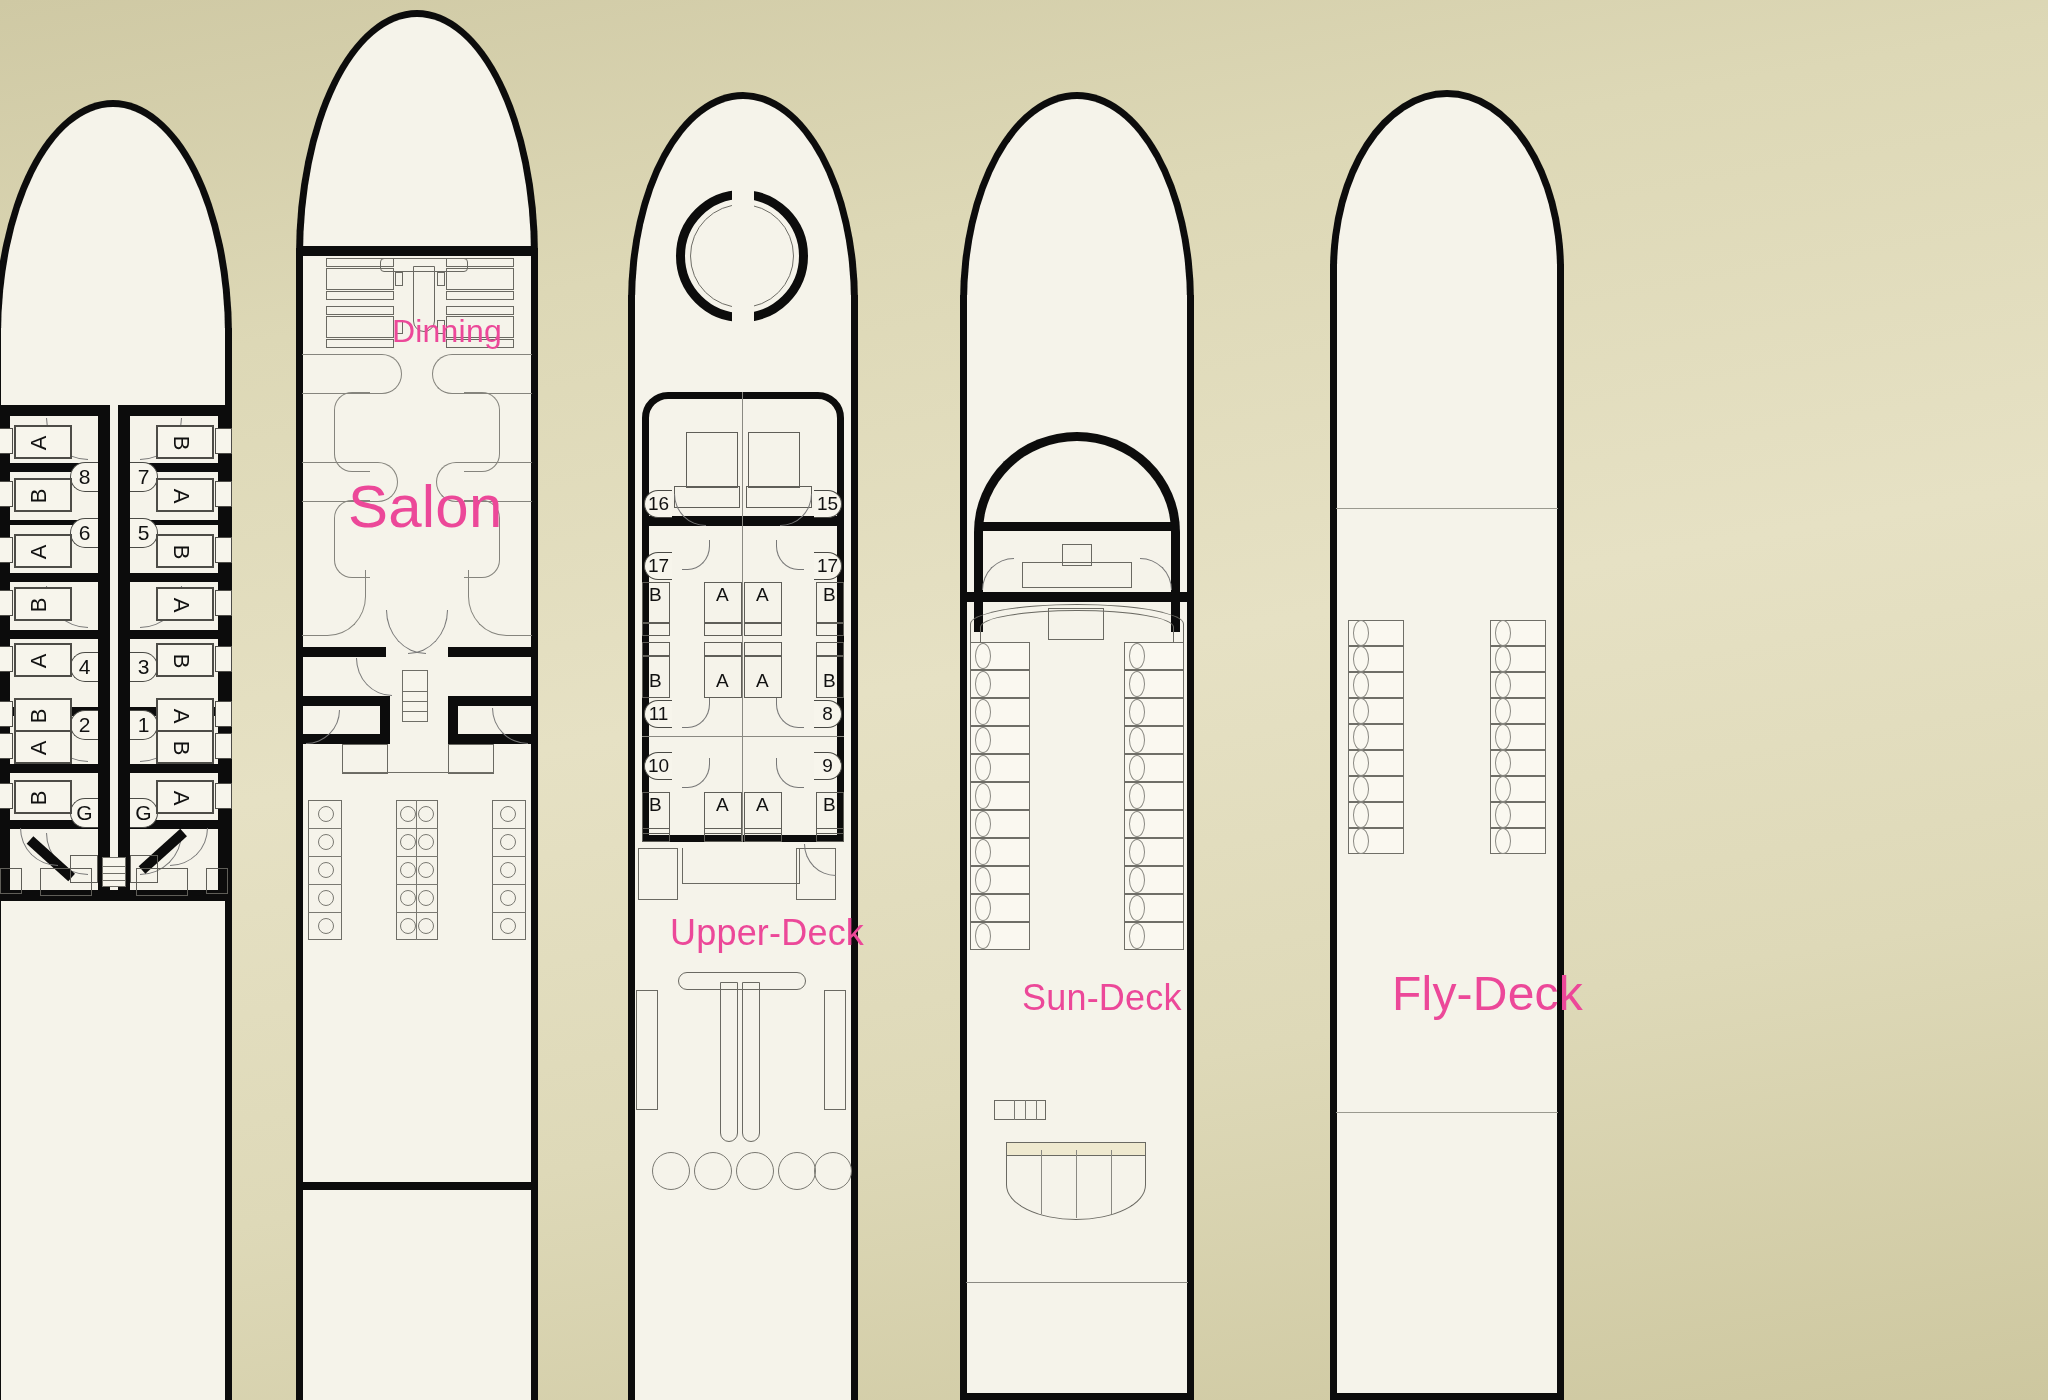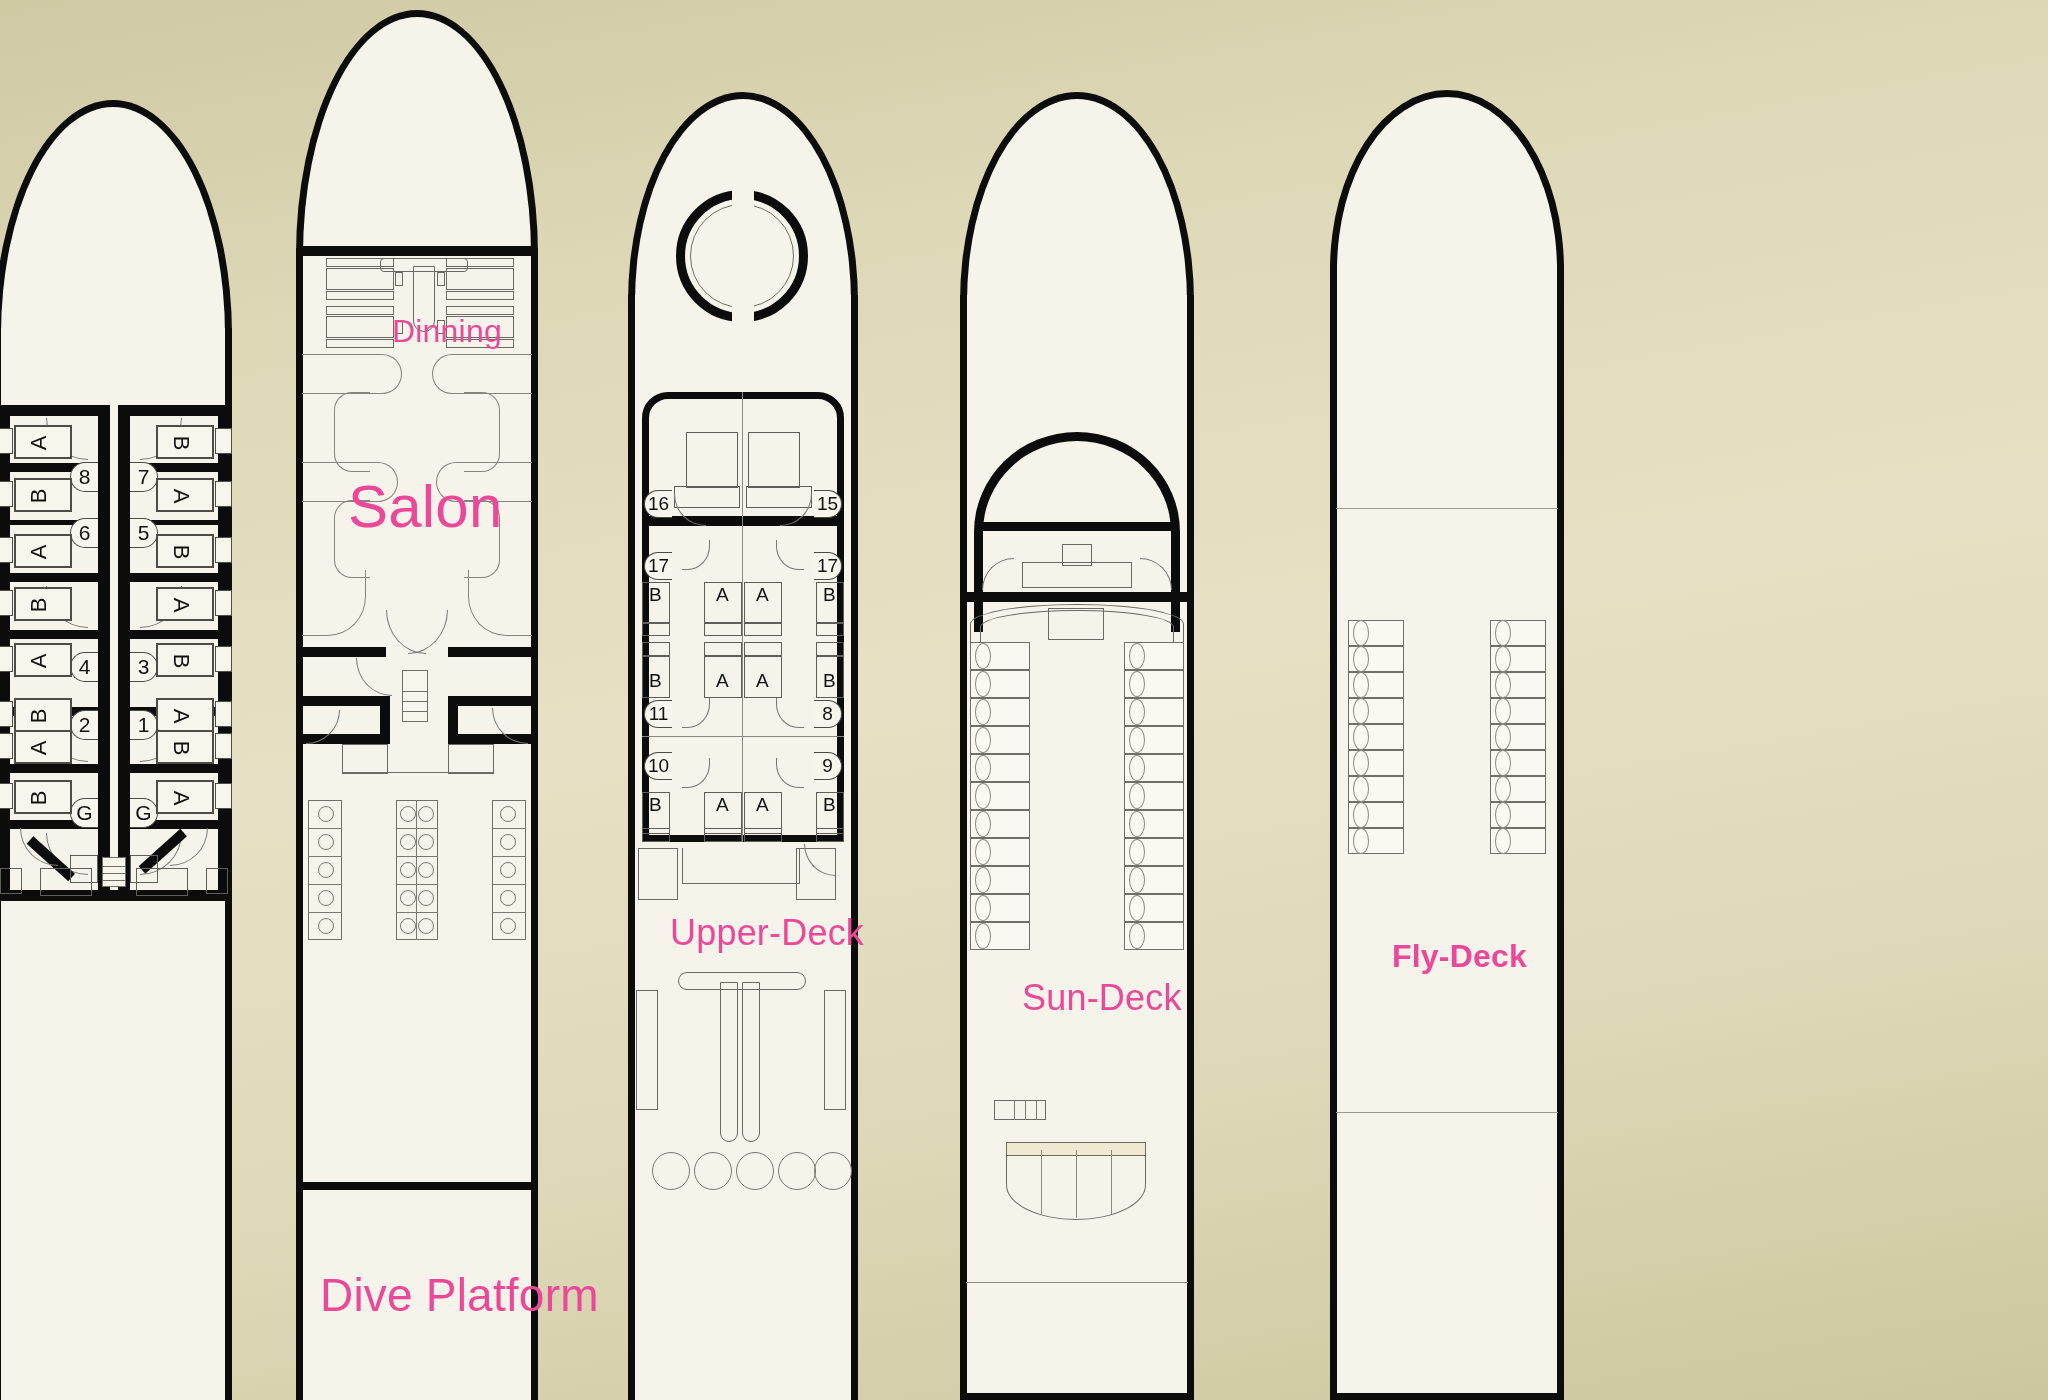--- a/index.html
+++ b/index.html
@@ -314,21 +314,20 @@
     <div class="tank" style="left:122px;top:880px;width:16px;height:16px;border:1.2px solid #7a7972;"></div>
     <div class="tank" style="left:104px;top:908px;width:16px;height:16px;border:1.2px solid #7a7972;"></div>
     <div class="tank" style="left:122px;top:908px;width:16px;height:16px;border:1.2px solid #7a7972;"></div>
     <div class="tank" style="left:204px;top:796px;width:16px;height:16px;border:1.2px solid #7a7972;"></div>
     <div class="tank" style="left:204px;top:824px;width:16px;height:16px;border:1.2px solid #7a7972;"></div>
     <div class="tank" style="left:204px;top:852px;width:16px;height:16px;border:1.2px solid #7a7972;"></div>
     <div class="tank" style="left:204px;top:880px;width:16px;height:16px;border:1.2px solid #7a7972;"></div>
     <div class="tank" style="left:204px;top:908px;width:16px;height:16px;border:1.2px solid #7a7972;"></div>
 
     <div class="wall" style="left:6px;top:1172px;width:230px;height:8px;"></div>
-    <div class="decklabel" style="left:24px;top:1258px;font-size:46px;">Dive Platform</div>
   </div>
 
   <div class="deck" id="d3" style="left:628px;top:92px;width:230px;height:1310px;">
     <div class="bow pointed" style="height:210px;"></div>
     <div class="body" style="top:203px;bottom:-8px;"></div>
 
     <div class="circ" style="left:48px;top:98px;width:132px;height:132px;border:9px solid #0c0c0c;"></div>
     <div class="circ" style="left:62px;top:112px;width:104px;height:104px;border:1.6px solid #6f6e67;"></div>
     <div class="fill" style="position:absolute;left:104px;top:96px;width:22px;height:140px;background:#f5f3ea;"></div>
 
@@ -501,18 +500,18 @@
     <div class="lounger" style="left:160px;top:530px;width:56px;height:26px;"></div>
     <div class="lounger" style="left:160px;top:556px;width:56px;height:26px;"></div>
     <div class="lounger" style="left:160px;top:582px;width:56px;height:26px;"></div>
     <div class="lounger" style="left:160px;top:608px;width:56px;height:26px;"></div>
     <div class="lounger" style="left:160px;top:634px;width:56px;height:26px;"></div>
     <div class="lounger" style="left:160px;top:660px;width:56px;height:26px;"></div>
     <div class="lounger" style="left:160px;top:686px;width:56px;height:26px;"></div>
     <div class="lounger" style="left:160px;top:712px;width:56px;height:26px;"></div>
     <div class="lounger" style="left:160px;top:738px;width:56px;height:26px;"></div>
 
-    <div class="decklabel" style="left:62px;top:848px;font-size:32px;font-weight:bold;">Fly-Deck</div>
+    <div class="decklabel" style="left:62px;top:876px;font-size:48px;">Fly-Deck</div>
 
     <div class="thin2" style="left:6px;top:1022px;width:222px;height:0;border:none;border-top:1.4px solid #9a998f;"></div>
   </div>
 
 </div>
 
 </body></html>

